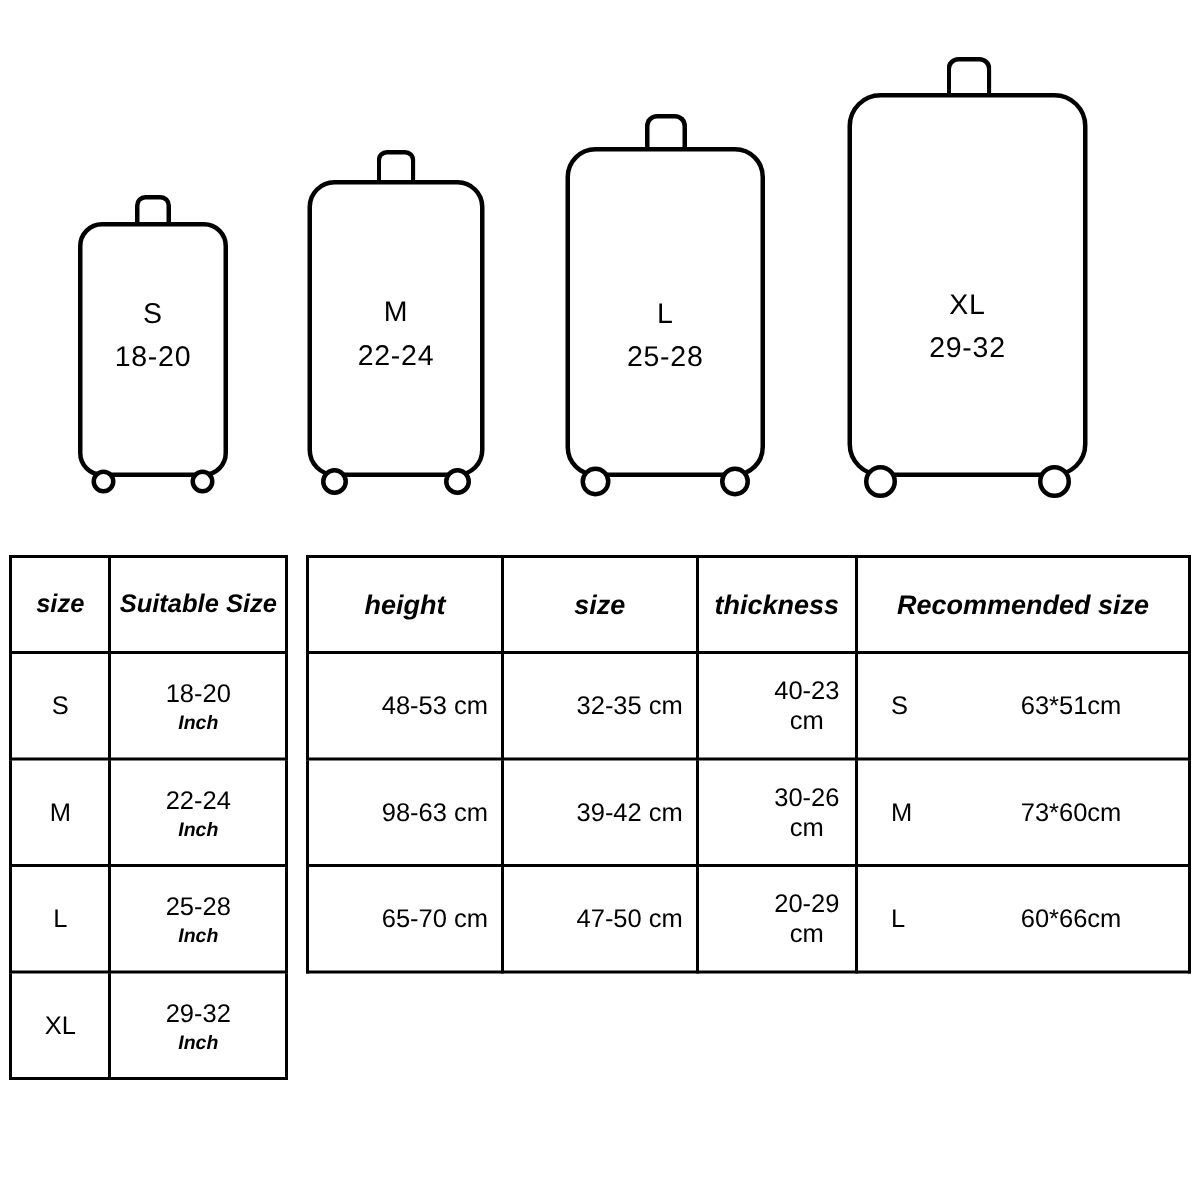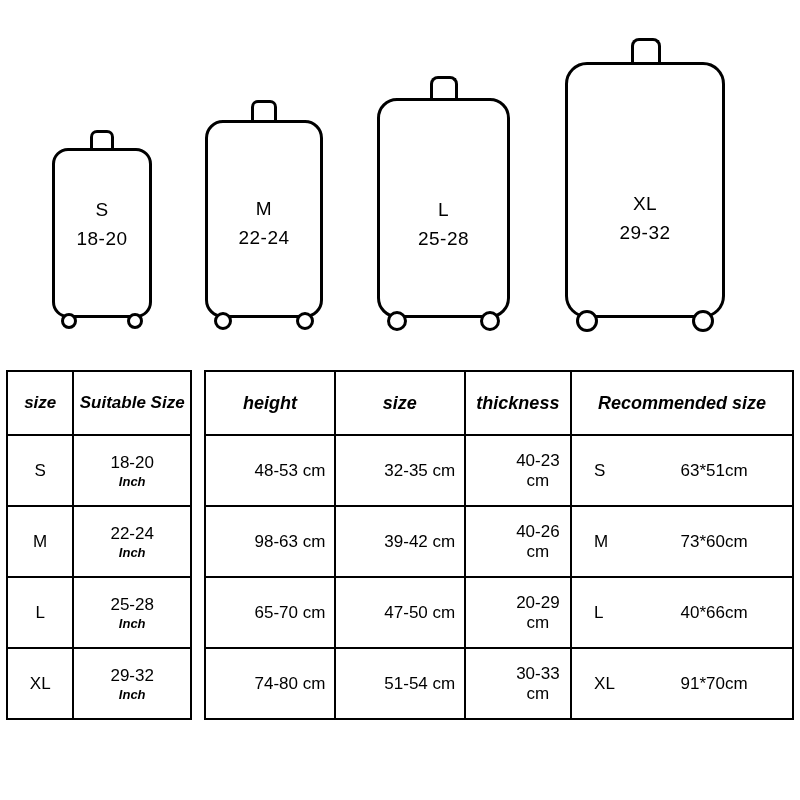--- a/index.html
+++ b/index.html
@@ -280,38 +280,29 @@
       <td>32-35 cm</td>
       <td>40-23 cm</td>
       <td class="rec-cell">
         <span class="rec-letter">S</span>
         <span class="rec-value">63*51cm</span>
       </td>
     </tr>
     <tr>
       <td>98-63 cm</td>
       <td>39-42 cm</td>
-      <td>40-26 cm</td>
+      <td>30-26 cm</td>
       <td class="rec-cell">
         <span class="rec-letter">M</span>
         <span class="rec-value">73*60cm</span>
       </td>
     </tr>
     <tr>
       <td>65-70 cm</td>
       <td>47-50 cm</td>
       <td>20-29 cm</td>
       <td class="rec-cell">
         <span class="rec-letter">L</span>
-        <span class="rec-value">40*66cm</span>
-      </td>
-    </tr>
-    <tr>
-      <td>74-80 cm</td>
-      <td>51-54 cm</td>
-      <td>30-33 cm</td>
-      <td class="rec-cell">
-        <span class="rec-letter">XL</span>
-        <span class="rec-value">91*70cm</span>
+        <span class="rec-value">60*66cm</span>
       </td>
     </tr>
   </tbody>
 </table>
 
 </body></html>

